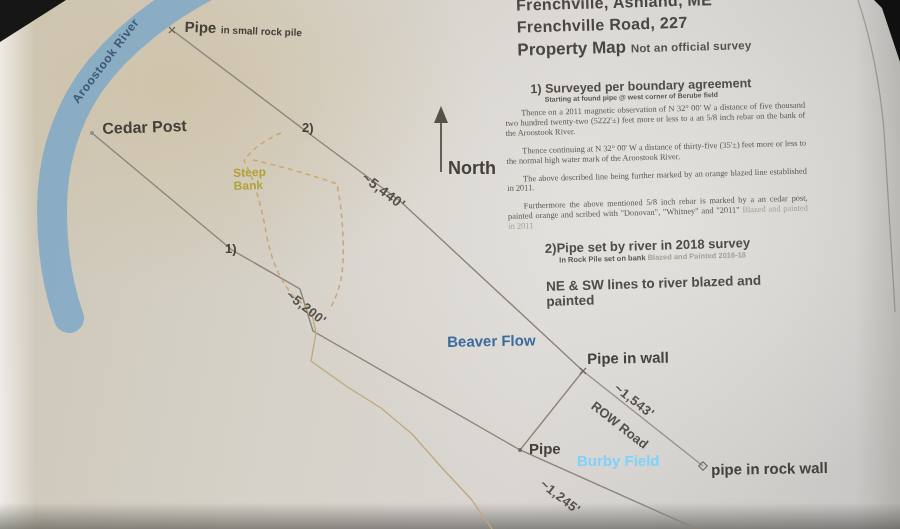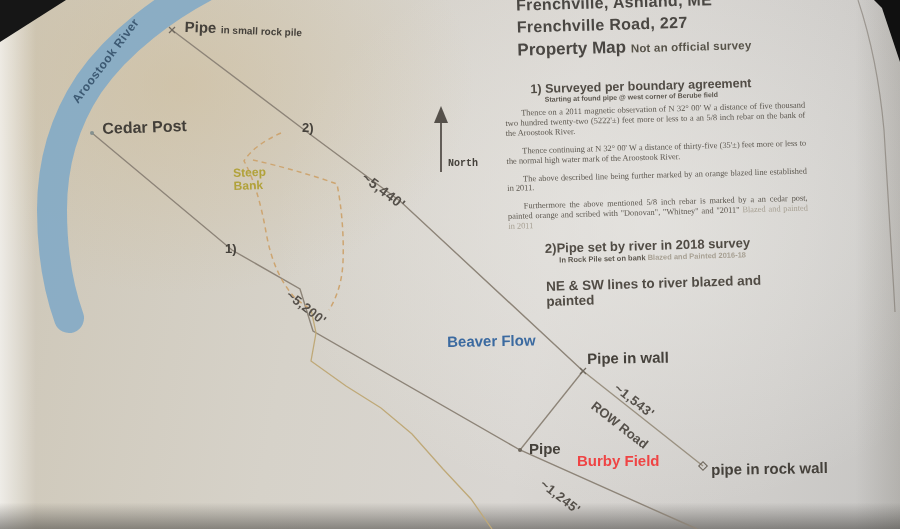--- a/index.html
+++ b/index.html
@@ -80,42 +80,42 @@
   </div>
 
   <div class="lbl w700" style="left:70px;top:98px;transform:rotate(-53deg);font-size:12px;letter-spacing:.6px;color:#3d5a73;">Aroostook River</div>
 
   <div class="lbl w600" style="left:102px;top:121px;font-size:16px;transform:rotate(-2deg);color:#433f39;">Cedar Post</div>
 
   <div class="lbl w700" style="left:302px;top:121px;font-size:13px;">2)</div>
 
   <div class="lbl dist" style="left:368px;top:170px;transform:rotate(37deg);font-size:14px;">~5,440'</div>
 
-  <div class="lbl w600" style="left:448px;top:159px;font-size:10px;font-family:Liberation Mono, monospace;">North</div>
+  <div class="lbl w600" style="left:448px;top:159px;font-size:18px;">North</div>
 
   <div class="lbl w700" style="left:233px;top:167px;font-size:12px;color:#b1a23a;transform:rotate(-2deg);">
     <div>Steep</div>
     <div>Bank</div>
   </div>
 
   <div class="lbl w700" style="left:225px;top:242px;font-size:13px;">1)</div>
 
   <div class="lbl dist" style="left:292px;top:288px;transform:rotate(38deg);">~5,200'</div>
 
   <div class="lbl w700" style="left:447px;top:334px;font-size:15px;color:#3b6aa0;transform:rotate(-1deg);">Beaver Flow</div>
 
   <div class="lbl w600" style="left:587px;top:351px;font-size:15px;transform:rotate(-1deg);">Pipe in wall</div>
 
   <div class="lbl dist" style="left:620px;top:381px;transform:rotate(38deg);">~1,543'</div>
 
   <div class="lbl w600" style="left:597px;top:399px;font-size:13px;transform:rotate(38deg);color:#55504a;">ROW Road</div>
 
   <div class="lbl w600" style="left:529px;top:441px;font-size:15px;">Pipe</div>
 
-  <div class="lbl w700" style="left:577px;top:453px;font-size:15px;color:#ef4444;">Burby Field</div>
+  <div class="lbl w700" style="left:577px;top:453px;font-size:15px;color:#7dd3fc;">Burby Field</div>
 
   <div class="lbl w600" style="left:711px;top:462px;font-size:15px;transform:rotate(-1deg);">pipe in rock wall</div>
 
   <div class="lbl dist" style="left:546px;top:477px;transform:rotate(38deg);">~1,245'</div>
 
   <div class="notes">
     <div class="hline" style="margin-top:-3px;">Frenchville, Ashland, ME</div>
     <div class="hline">Frenchville Road, 227</div>
     <div class="ptitle">
       <span>Property Map</span>

